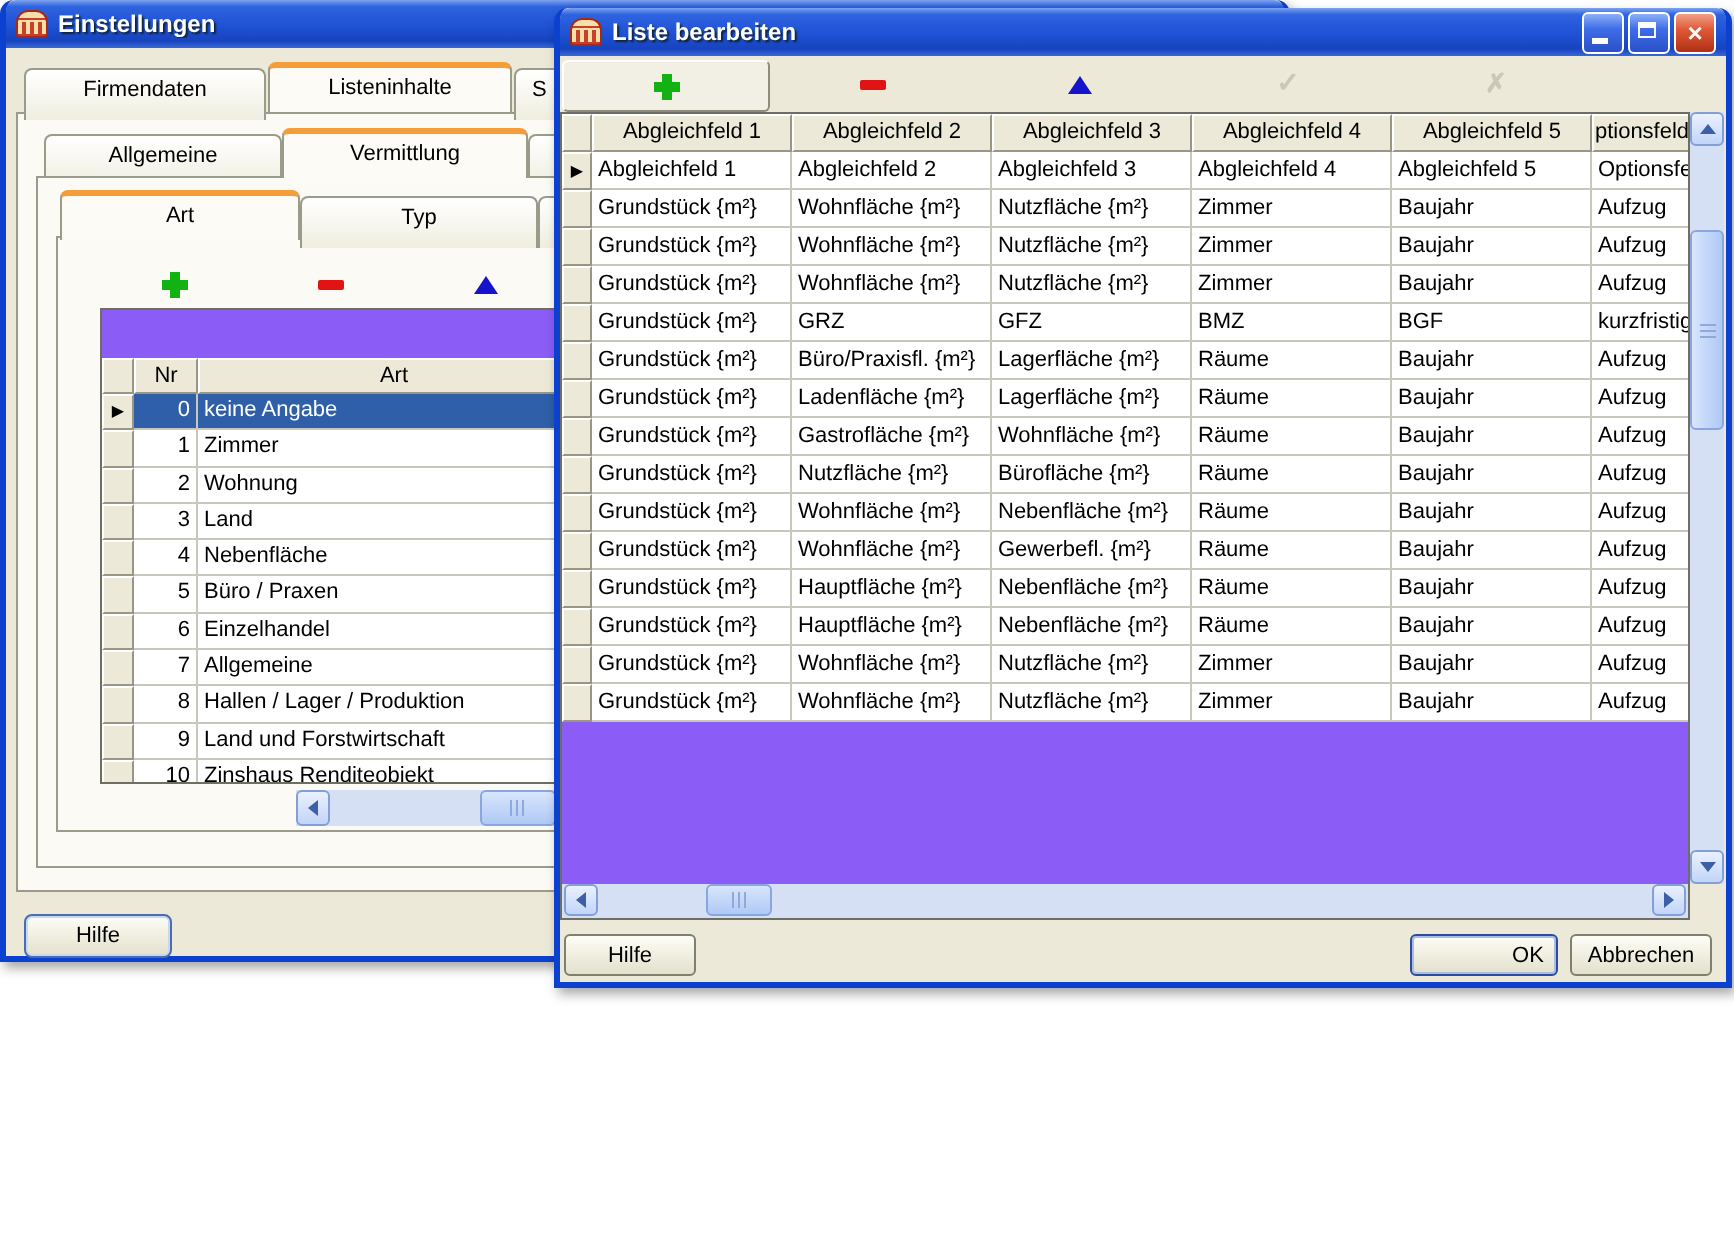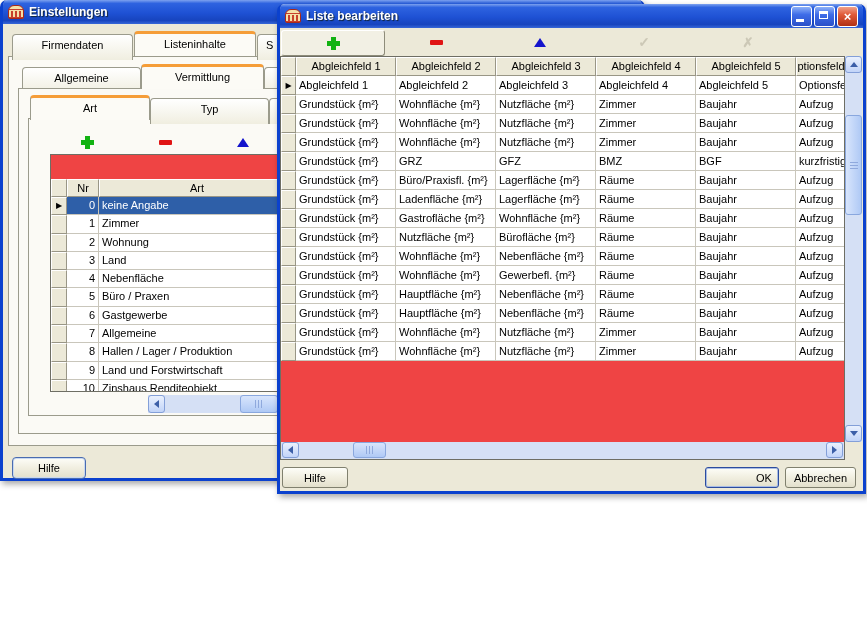--- a/index.html
+++ b/index.html
@@ -54,21 +54,21 @@
   .sb-thumb.h{background:linear-gradient(180deg,#D8E5FC,#AFC9F5);}
   .grip-v{width:8px;height:8px;background:repeating-linear-gradient(0deg,#8FA9DD 0 1px,transparent 1px 3px);}
   .grip-h{width:8px;height:8px;background:repeating-linear-gradient(90deg,#8FA9DD 0 1px,transparent 1px 3px);}
   .tri{width:0;height:0;}
   .tri.up{border-left:4px solid transparent;border-right:4px solid transparent;border-bottom:5px solid #3C5FA8;}
   .tri.down{border-left:4px solid transparent;border-right:4px solid transparent;border-top:5px solid #3C5FA8;}
   .tri.left{border-top:4px solid transparent;border-bottom:4px solid transparent;border-right:5px solid #3C5FA8;}
   .tri.right{border-top:4px solid transparent;border-bottom:4px solid transparent;border-left:5px solid #3C5FA8;}
 
   
-  .grid{position:absolute;box-sizing:border-box;background:#ef4444;border:1px solid #6E6E64;overflow:hidden;}
+  .grid{position:absolute;box-sizing:border-box;background:#8b5cf6;border:1px solid #6E6E64;overflow:hidden;}
   .hrow,.frow,.brow{display:flex;}
   .cell{box-sizing:border-box;font-size:11px;padding:0 3px;white-space:nowrap;overflow:hidden;background:#fff;
        border-right:1px solid #C9C6BB;border-bottom:1px solid #C9C6BB;color:#000;}
   .hcell,.ind{box-sizing:border-box;background:#ECE9D8;border:1px solid;border-color:#FFF #999686 #999686 #FFF;
        font-size:11px;text-align:center;white-space:nowrap;overflow:hidden;}
   .frow{height:19px;}       .frow .cell{line-height:18px;}
   .fh{height:19px;line-height:17px;}
   .ind.f{width:15px;flex:0 0 15px;font-size:8px;line-height:17px;padding:0;text-align:center;}
   .fc{width:100px;flex:0 0 100px;}
   .fc5{width:50px;flex:0 0 50px;border-right:none;}
@@ -175,21 +175,21 @@
             <div class="brow">
               <div class="ind b"></div>
               <div class="cell bnr">5</div>
               <div class="cell bart">Büro / Praxen</div>
               <div class="cell be1"></div>
               <div class="cell be2"></div>
             </div>
             <div class="brow">
               <div class="ind b"></div>
               <div class="cell bnr">6</div>
-              <div class="cell bart">Gastgewerbe</div>
+              <div class="cell bart">Einzelhandel</div>
               <div class="cell be1"></div>
               <div class="cell be2"></div>
             </div>
             <div class="brow">
               <div class="ind b"></div>
               <div class="cell bnr">7</div>
               <div class="cell bart">Allgemeine</div>
               <div class="cell be1"></div>
               <div class="cell be2"></div>
             </div>

